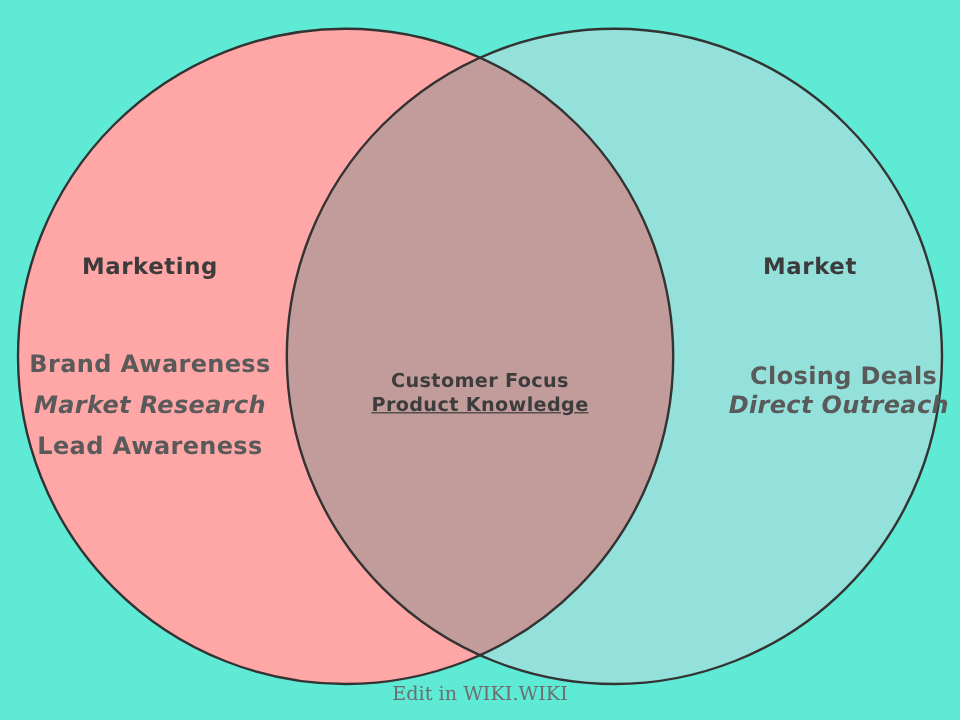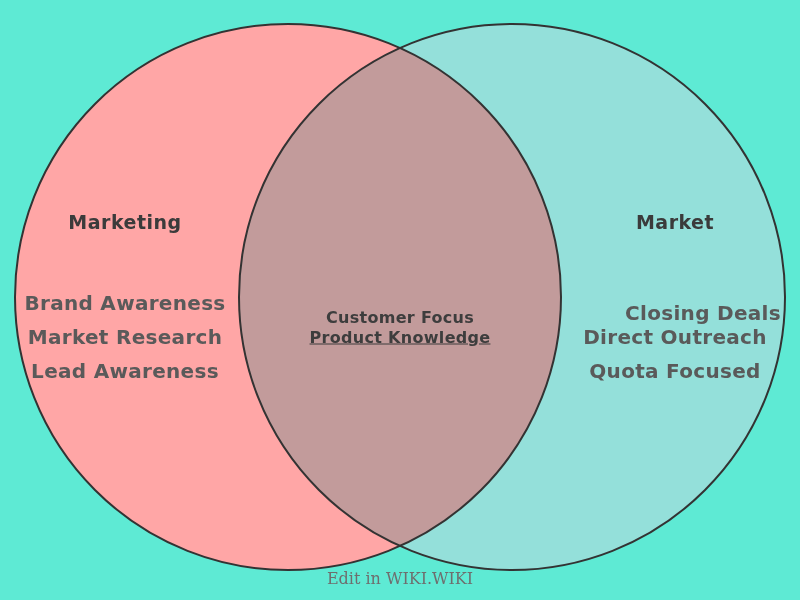--- a/index.html
+++ b/index.html
@@ -51,24 +51,24 @@
     font-size: 16px;
     color: #6e6e6e;
     white-space: nowrap;
     text-decoration: none;
     cursor: pointer;
   }
   
   .pos-left-title   { left: 125px; top: 222px; }
   .pos-right-title  { left: 675px; top: 222px; }
   .pos-left-0  { left: 125px; top: 303px; }
-  .pos-left-1  { left: 125px; top: 337px; }
+  .pos-left-1  { left: 125px; top: 337px; font-style: italic; }
   .pos-left-2  { left: 125px; top: 371px; }
   .pos-right-0 { left: 703px; top: 303px; margin-top: 10px; }
-  .pos-right-1 { left: 675px; top: 337px; }
+  .pos-right-1 { left: 699px; top: 337px; font-style: italic; }
   .pos-right-2 { left: 675px; top: 371px; }
   .pos-mid-0   { left: 400px; top: 259px; }
   .pos-mid-1   { left: 400px; top: 293px; margin-top: 24px; }
   .pos-mid-2   { left: 400px; top: 337px; text-decoration: underline; }
 </style>
 </head>
 <body>
 
 <div id="stage">
 
@@ -96,17 +96,16 @@
 
   <div class="label side-item pos-left-0">Brand Awareness</div>
   <div class="label side-item pos-left-1">Market Research</div>
   <div class="label side-item pos-left-2">Lead Awareness</div>
 
   <div class="label center-item pos-mid-1">Customer Focus</div>
   <div class="label center-item pos-mid-2">Product Knowledge</div>
 
   <div class="label side-item pos-right-0">Closing Deals</div>
   <div class="label side-item pos-right-1">Direct Outreach</div>
-  <div class="label side-item pos-right-2">Quota Focused</div>
 
   <a class="footer-label">Edit in WIKI.WIKI</a>
 
 </div>
 
 </body></html>

